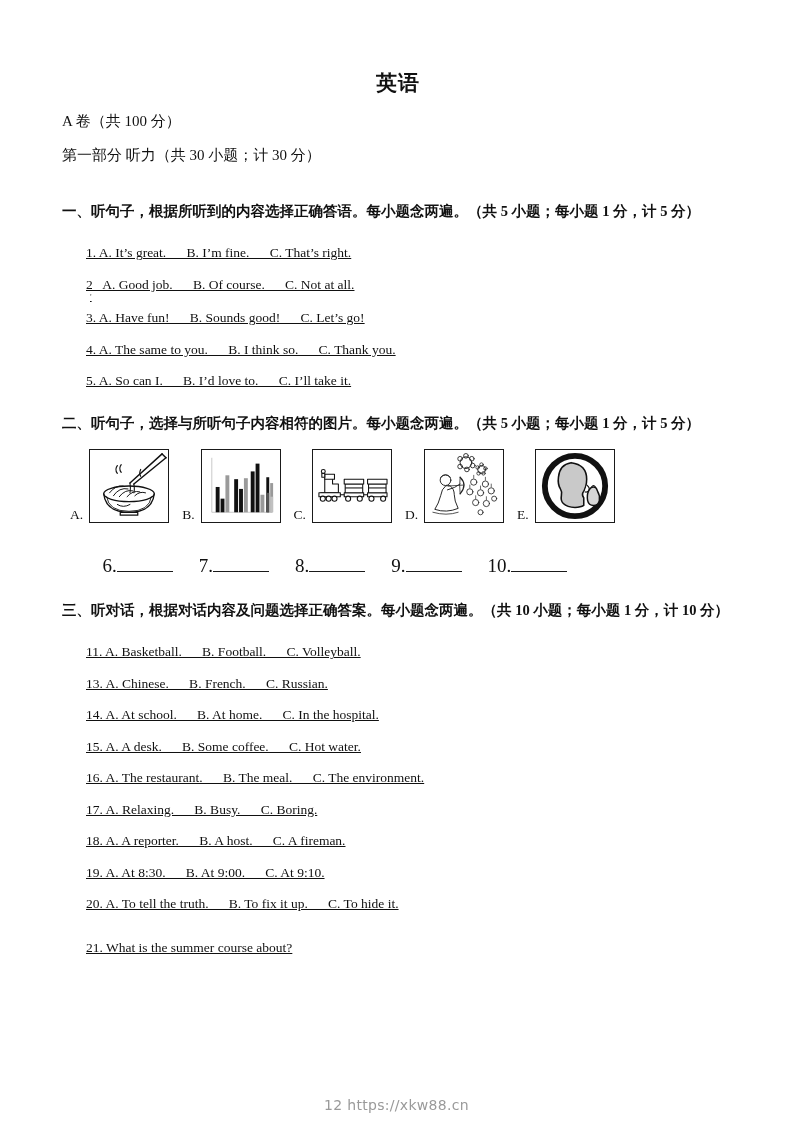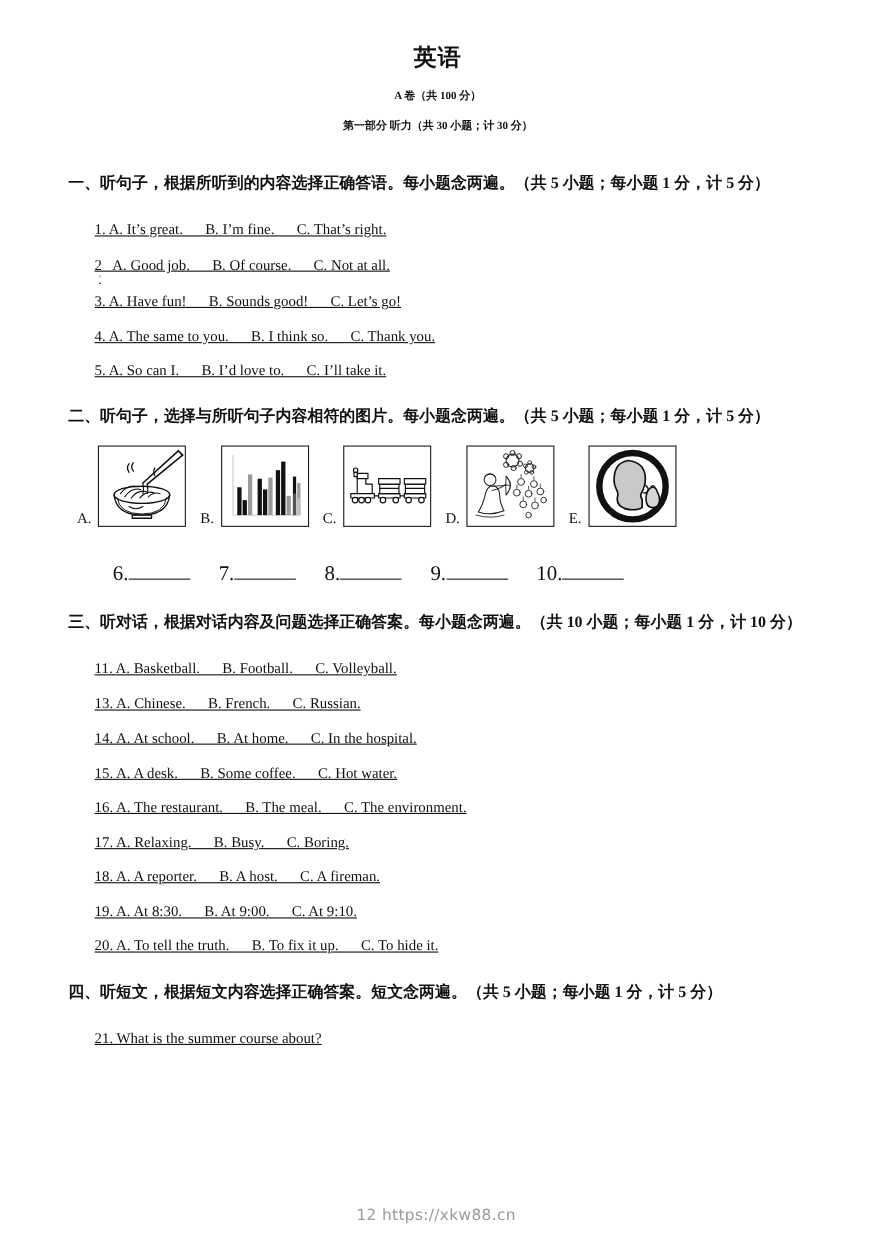--- a/index.html
+++ b/index.html
@@ -18,37 +18,37 @@
   .page {
     position: absolute;
     left: 0; top: 0;
     width: 793px;
     height: 1122px;
     padding: 0;
   }
   .content {
     position: absolute;
     left: 62px;
-    top: 40px;
+    top: 71px;
     width: 672px;
   }
 
   
   .doc-title {
     text-align: center;
     font-size: 21px;
     font-weight: bold;
     letter-spacing: 1px;
     margin: 0 0 16px 0;
     line-height: 1.2;
   }
   .center-line {
-    text-align: center;
-    font-size: 10px;
-    font-weight: bold;
+    text-align: left;
+    font-size: 15px;
+    font-weight: normal;
     margin: 0 0 14px 0;
     line-height: 1.3;
   }
   .center-line.tight { margin-bottom: 32px; }
 
   .sec-heading {
     font-size: 14.5px;
     font-weight: bold;
     line-height: 1.95;
     margin: 0 0 2px 0;
@@ -332,21 +332,20 @@
       <div class="q-line">13. A. Chinese.      B. French.      C. Russian.</div>
       <div class="q-line">14. A. At school.      B. At home.      C. In the hospital.</div>
       <div class="q-line">15. A. A desk.      B. Some coffee.      C. Hot water.</div>
       <div class="q-line">16. A. The restaurant.      B. The meal.      C. The environment.</div>
       <div class="q-line">17. A. Relaxing.      B. Busy.      C. Boring.</div>
       <div class="q-line">18. A. A reporter.      B. A host.      C. A fireman.</div>
       <div class="q-line">19. A. At 8:30.      B. At 9:00.      C. At 9:10.</div>
       <div class="q-line">20. A. To tell the truth.      B. To fix it up.      C. To hide it.</div>
     </div>
 
-    <div class="sec-heading">四、听短文，根据短文内容选择正确答案。短文念两遍。（共 5 小题；每小题 1 分，计 5 分）</div>
     <div class="q-list">
       <div class="q-line">21. What is the summer course about?</div>
     </div>
 
   </div>
 
   <div class="footer">12 https://xkw88.cn</div>
 </div>
 
 </body></html>

